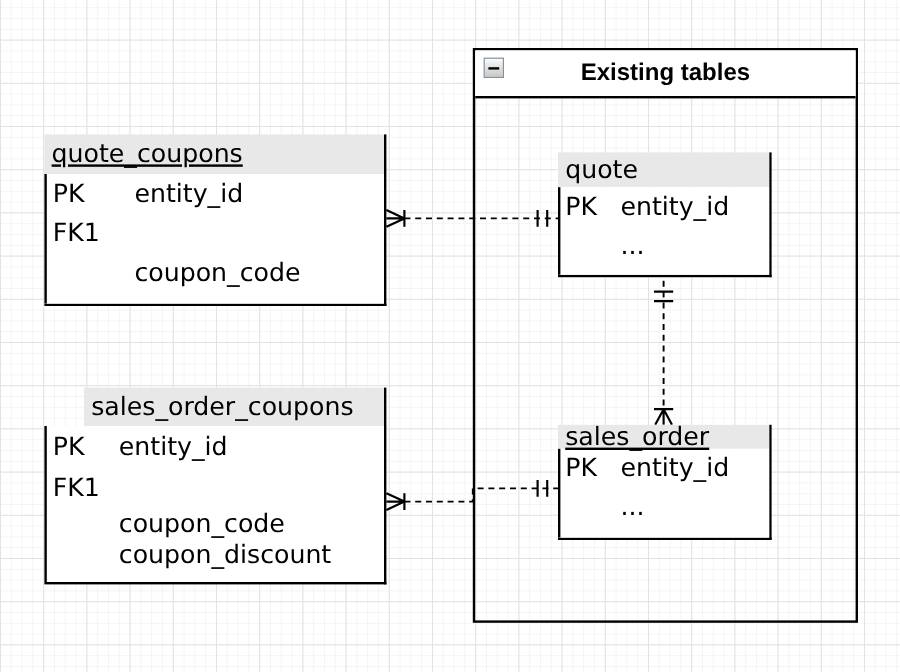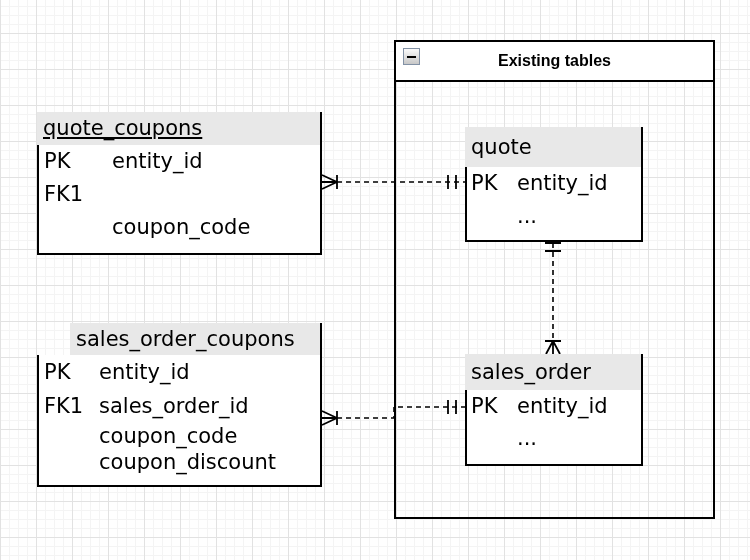--- a/index.html
+++ b/index.html
@@ -20,21 +20,21 @@
   }
 
   
   .frame{
     position:absolute;left:394px;top:40px;width:321px;height:479px;
     box-sizing:border-box;border:2px solid #000;background:transparent;
   }
   .frame-title{
     position:relative;height:38px;background:#fff;border-bottom:2px solid #000;
     display:flex;align-items:center;justify-content:center;
-    font-family:"Liberation Sans",sans-serif;font-weight:bold;font-size:16px;
+    font-family:"Liberation Sans",sans-serif;font-weight:bold;font-size:20px;
   }
   .collapse-btn{
     position:absolute;left:7px;top:6px;width:17px;height:17px;
     box-sizing:border-box;border:1px solid #8291a5;
     background:linear-gradient(#fbfbfb,#c7c7c7);
     display:flex;align-items:center;justify-content:center;cursor:pointer;
   }
   .minus-glyph{width:9px;height:2px;background:#000;}
 
   
@@ -61,27 +61,27 @@
   .t-qc .er-body{padding-bottom:9px;}
 
   .t-soc{left:37px;top:323px;width:285px;}
   .t-soc .er-head{height:32px;margin-left:33px;}
   .t-soc .er-row{height:34px;}
   .t-soc .er-row.compact{height:26px;}
   .t-soc .er-key{width:55px;}
   .t-soc .er-body{padding-bottom:10px;}
 
   .t-q{left:465px;top:127px;width:178px;}
-  .t-q .er-head{height:40px;}
+  .t-q .er-head{height:29px;}
   .t-q .er-row{height:33px;padding-left:4px;}
   .t-q .er-key{width:46px;}
   .t-q .er-body{padding-bottom:7px;}
 
   .t-so{left:465px;top:354px;width:178px;}
-  .t-so .er-head{height:36px;}
+  .t-so .er-head{height:20px;text-decoration:underline;}
   .t-so .er-row{height:33px;padding-left:4px;}
   .t-so .er-row.r2{height:30px;}
   .t-so .er-key{width:46px;}
   .t-so .er-body{padding-bottom:11px;}
 </style>
 </head>
 <body>
 
 <div class="canvas">
 
@@ -131,21 +131,20 @@
 
   <div class="er-table t-soc">
     <div class="er-head">sales_order_coupons</div>
     <div class="er-body">
       <div class="er-row">
         <span class="er-key">PK</span>
         <span class="er-field">entity_id</span>
       </div>
       <div class="er-row">
         <span class="er-key">FK1</span>
-        <span class="er-field">sales_order_id</span>
       </div>
       <div class="er-row compact">
         <span class="er-key"></span>
         <span class="er-field">coupon_code</span>
       </div>
       <div class="er-row compact">
         <span class="er-key"></span>
         <span class="er-field">coupon_discount</span>
       </div>
     </div>

